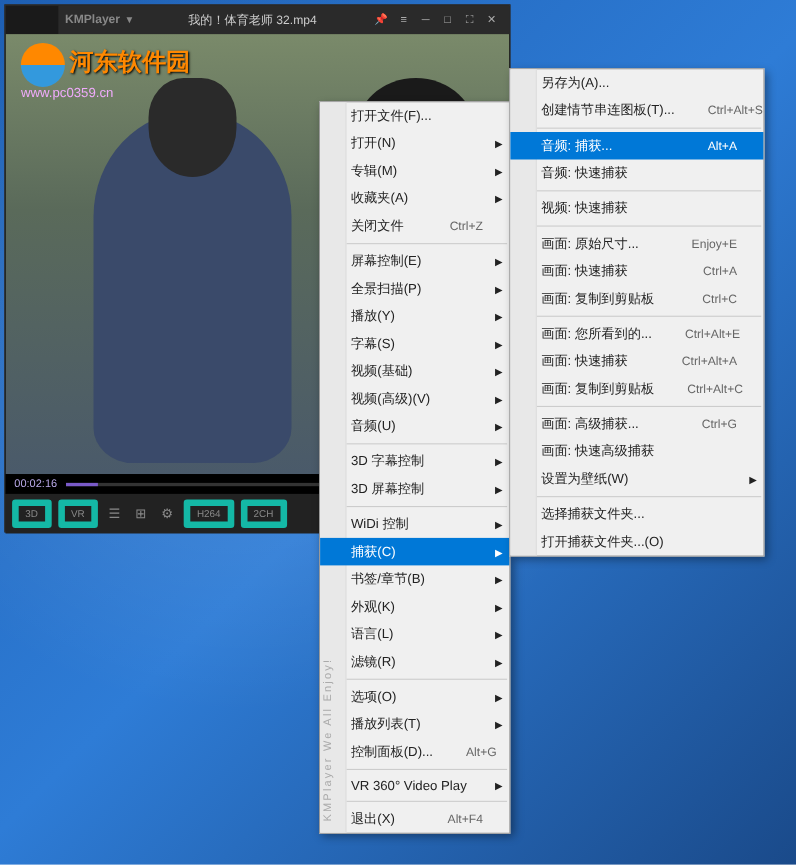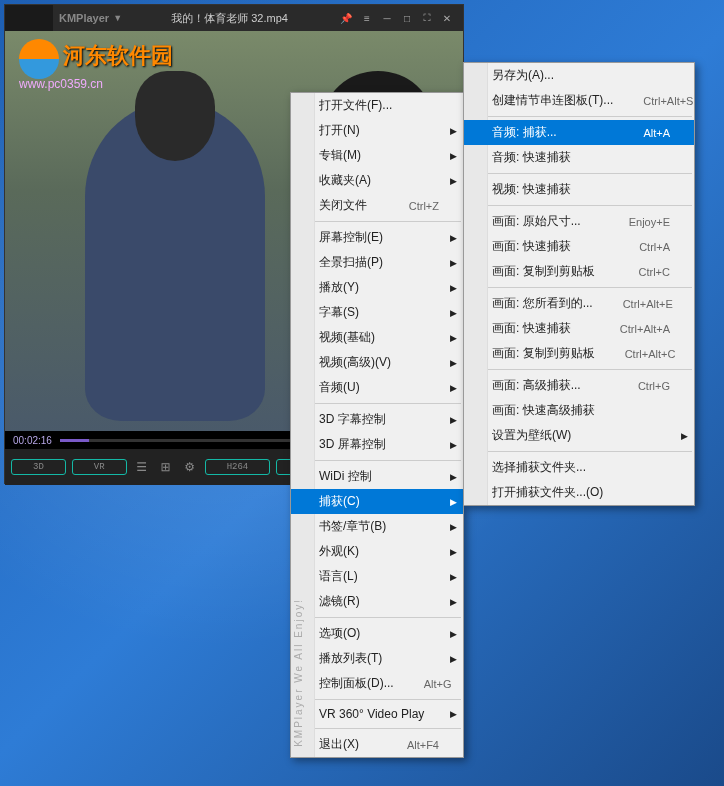--- a/index.html
+++ b/index.html
@@ -24,21 +24,21 @@
 .wm-text2 { color: #f0abfc; font-size: 12px; margin-top: -2px; }
 .wm-circle { display: inline-block; width: 40px; height: 40px; border-radius: 50%; background: conic-gradient(#ff8800 0 90deg, #3399dd 90deg 270deg, #ff8800 270deg); vertical-align: middle; margin-right: 4px; }
 .wm-net { position: absolute; right: 110px; top: 280px; color: rgba(200,200,200,0.3); font-size: 14px; font-weight: bold; }
 
 .progress { height: 18px; background: #000000; display: flex; align-items: center; padding: 0 8px; }
 .time { color: #b8a8e8; font-size: 10px; }
 .prog-bar { flex: 1; height: 3px; background: #333; margin: 0 8px; position: relative; }
 .prog-fill { position: absolute; left: 0; top: 0; height: 100%; width: 8%; background: #7a5ac8; }
 
 .controls { height: 36px; background: #222; display: flex; align-items: center; padding: 0 6px; gap: 6px; }
-.ctrl-badge { padding: 2px 21px; border: 1px solid #14b8a6; border-radius: 3px; color: #888; font-size: 9px; cursor: pointer; font-family: Liberation Mono, monospace; }
+.ctrl-badge { padding: 2px 6px; border: 6px solid #14b8a6; border-radius: 3px; color: #888; font-size: 9px; cursor: pointer; }
 .ctrl-icon { width: 18px; height: 18px; color: #888; display: flex; align-items: center; justify-content: center; font-size: 12px; cursor: pointer; }
 
 .menu { position: absolute; background: #f0f0f0; border: 1px solid #999; box-shadow: 3px 3px 8px rgba(0,0,0,0.4); font-size: 12px; color: #222; }
 .menu-item { padding: 4px 24px 4px 28px; display: flex; align-items: center; position: relative; cursor: pointer; white-space: nowrap; }
 .menu-item.highlighted { background: #0078d7; color: #fff; }
 .menu-item .label { flex: 1; }
 .menu-item .shortcut { margin-left: 30px; color: #666; font-size: 11px; }
 .menu-item.highlighted .shortcut { color: #fff; margin-left: 40px; }
 .menu-item .arrow { position: absolute; right: 6px; font-size: 9px; }
 .menu-sep { height: 1px; background: #ccc; margin: 3px 2px; }

